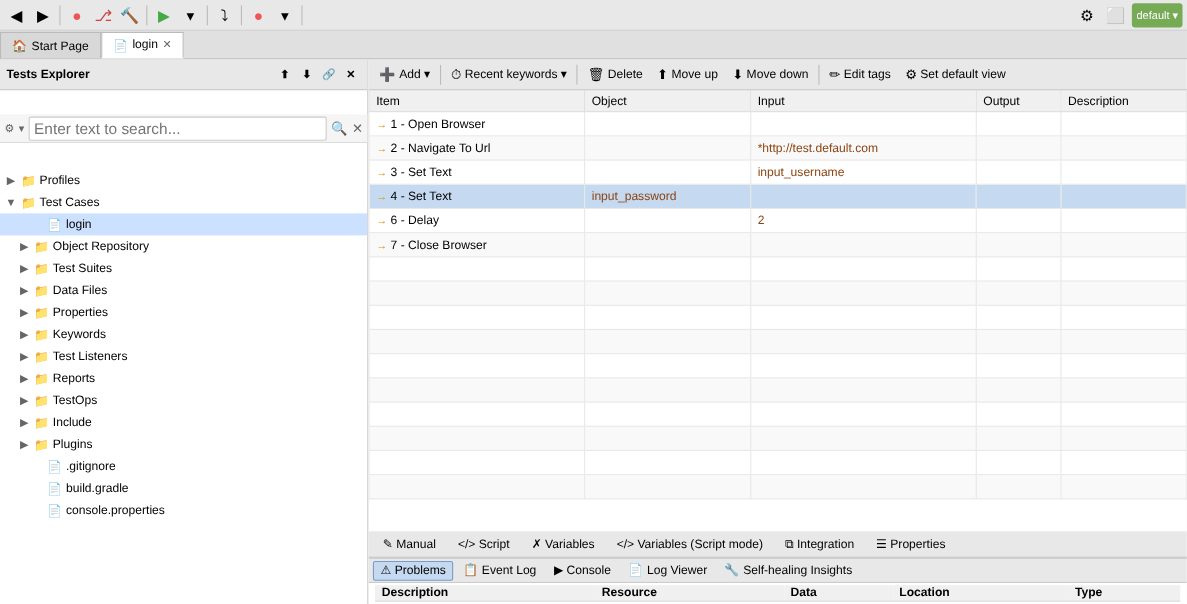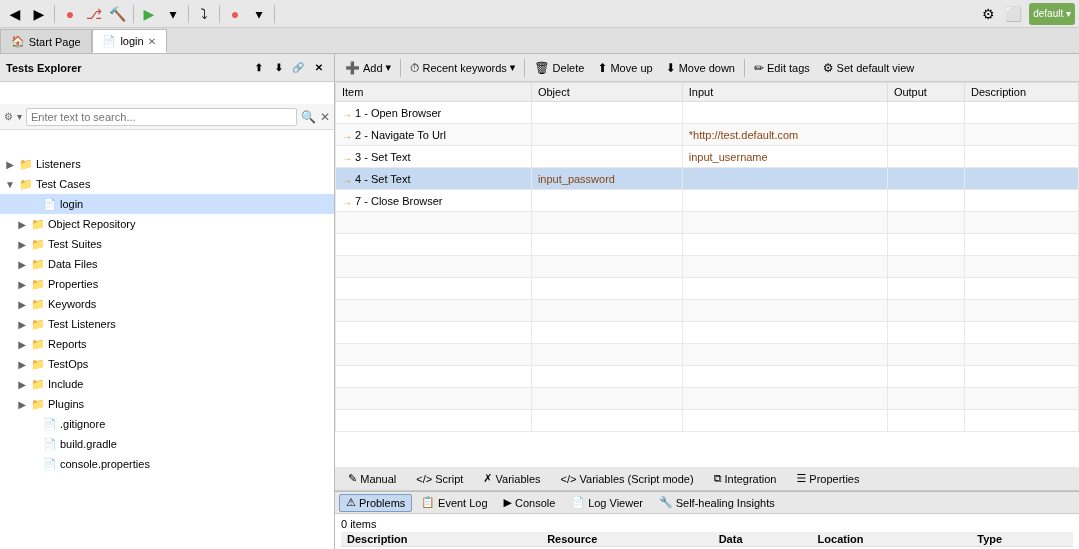--- a/index.html
+++ b/index.html
@@ -89,21 +89,21 @@
       padding: 0 4px;
       gap: 4px;
       border-bottom: 1px solid #ddd;
       background: #f5f5f5;
     }
     .search-bar input {
       flex: 1;
       border: 1px solid #ccc;
       border-radius: 2px;
       padding: 2px 4px;
-      font-size: 11px;
+      font-size: 14px;
     }
     .tree-area { flex: 1; overflow-y: auto; padding: 2px 0; }
     .tree-item {
       height: 20px;
       display: flex;
       align-items: center;
       padding-left: 4px;
       cursor: pointer;
       font-size: 11px;
       gap: 2px;
@@ -275,21 +275,21 @@
       <span style="font-size:10px; color:#666;">▾</span>
       <input type="text" placeholder="Enter text to search..." style="">
       <span style="font-size:12px; color:#666;">🔍</span>
       <span style="font-size:12px; color:#666;">✕</span>
     </div>
     <div class="tree-area">
 
       <div class="tree-item" style="padding-left: 4px;">
         <span class="tree-arrow">▶</span>
         <span class="tree-icon folder-icon">📁</span>
-        <span>Listeners</span>
+        <span>Profiles</span>
       </div>
       <div class="tree-item" style="padding-left: 4px;">
         <span class="tree-arrow">▼</span>
         <span class="tree-icon folder-icon">📁</span>
         <span>Test Cases</span>
       </div>
       <div class="tree-item selected" style="padding-left: 28px;">
         <span class="tree-arrow" style="width:12px;"></span>
         <span class="tree-icon">📄</span>
         <span>login</span>
@@ -430,20 +430,27 @@
     <td><span class="row-marker">→</span> 3 - Set Text</td>
     <td><span class="input-val"></span></td>
     <td><span class="input-val">input_username</span></td>
     <td></td>
     <td></td>
   </tr>
             <tr class="selected">
     <td><span class="row-marker">→</span> 4 - Set Text</td>
     <td><span class="input-val">input_password</span></td>
     <td><span class="input-val"></span></td>
+    <td></td>
+    <td></td>
+  </tr>
+            <tr>
+    <td><span class="row-marker">→</span> 6 - Delay</td>
+    <td><span class="input-val"></span></td>
+    <td><span class="input-val">2</span></td>
     <td></td>
     <td></td>
   </tr>
             <tr>
     <td><span class="row-marker">→</span> 7 - Close Browser</td>
     <td><span class="input-val"></span></td>
     <td><span class="input-val"></span></td>
     <td></td>
     <td></td>
   </tr>
@@ -565,21 +572,20 @@
         <div class="bottom-panel-tab">
           <span>📄</span>
           <span>Log Viewer</span>
         </div>
         <div class="bottom-panel-tab">
           <span>🔧</span>
           <span>Self-healing Insights</span>
         </div>
       </div>
       <div class="bottom-panel-content">
-        <div style="padding: 2px 0; font-size:11px;">0 items</div>
         <table class="bottom-panel-table">
           <thead>
             <tr>
               <th>Description</th>
               <th>Resource</th>
               <th>Data</th>
               <th>Location</th>
               <th>Type</th>
             </tr>
           </thead>

